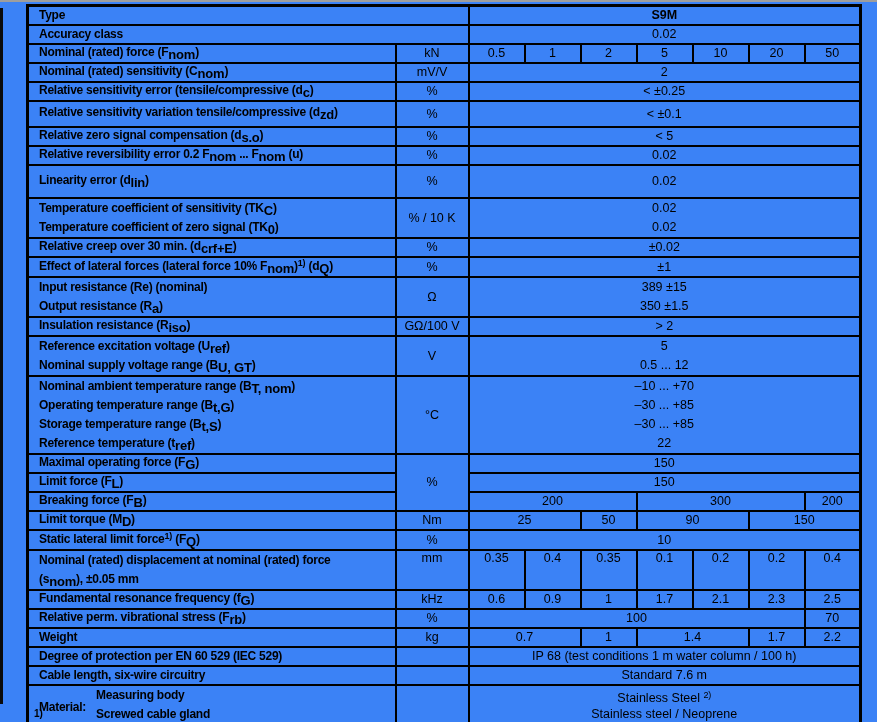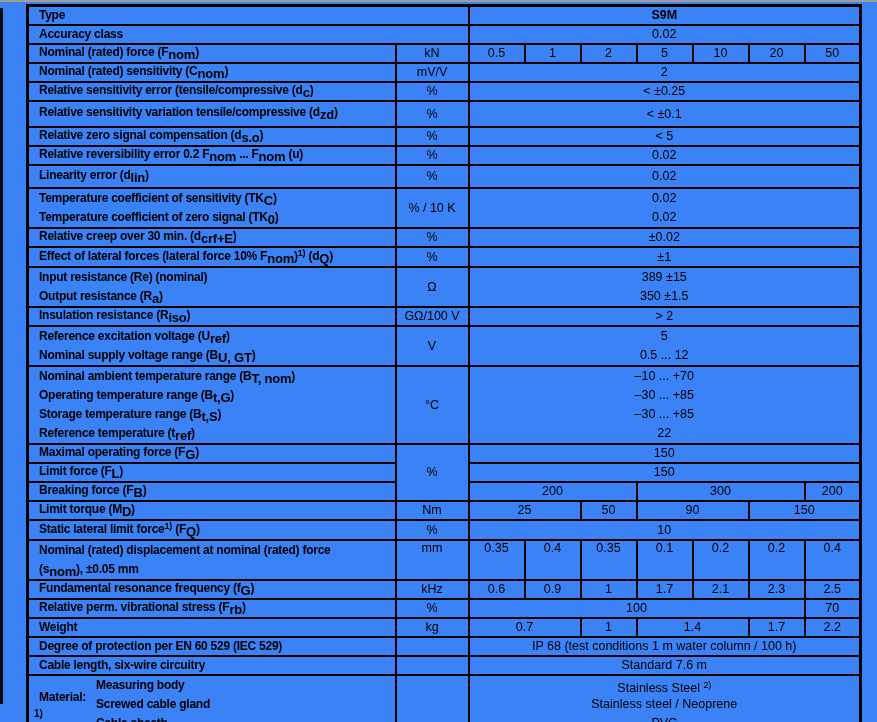--- a/index.html
+++ b/index.html
@@ -79,21 +79,21 @@
         <tr style="height: 19px;">
           <td class="label">Relative zero signal compensation (d<sub>s.o</sub>)</td>
           <td class="unit">%</td>
           <td class="val" colspan="7">&lt; 5</td>
         </tr>
         <tr style="height: 19px; margin-top: 36px;">
           <td class="label">Relative reversibility error 0.2 F<sub>nom</sub> ... F<sub>nom</sub> (u)</td>
           <td class="unit">%</td>
           <td class="val" colspan="7">0.02</td>
         </tr>
-        <tr style="height: 23px;">
+        <tr style="height: 33px;">
           <td class="label">Linearity error (d<sub>lin</sub>)</td>
           <td class="unit">%</td>
           <td class="val" colspan="7">0.02</td>
         </tr>
         <tr style="height: 38px;">
           <td class="label">
             <div class="line">Temperature coefficient of sensitivity (TK<sub>C</sub>)</div>
             <div class="line">Temperature coefficient of zero signal (TK<sub>0</sub>)</div>
           </td>
           <td class="unit">% / 10 K</td>

